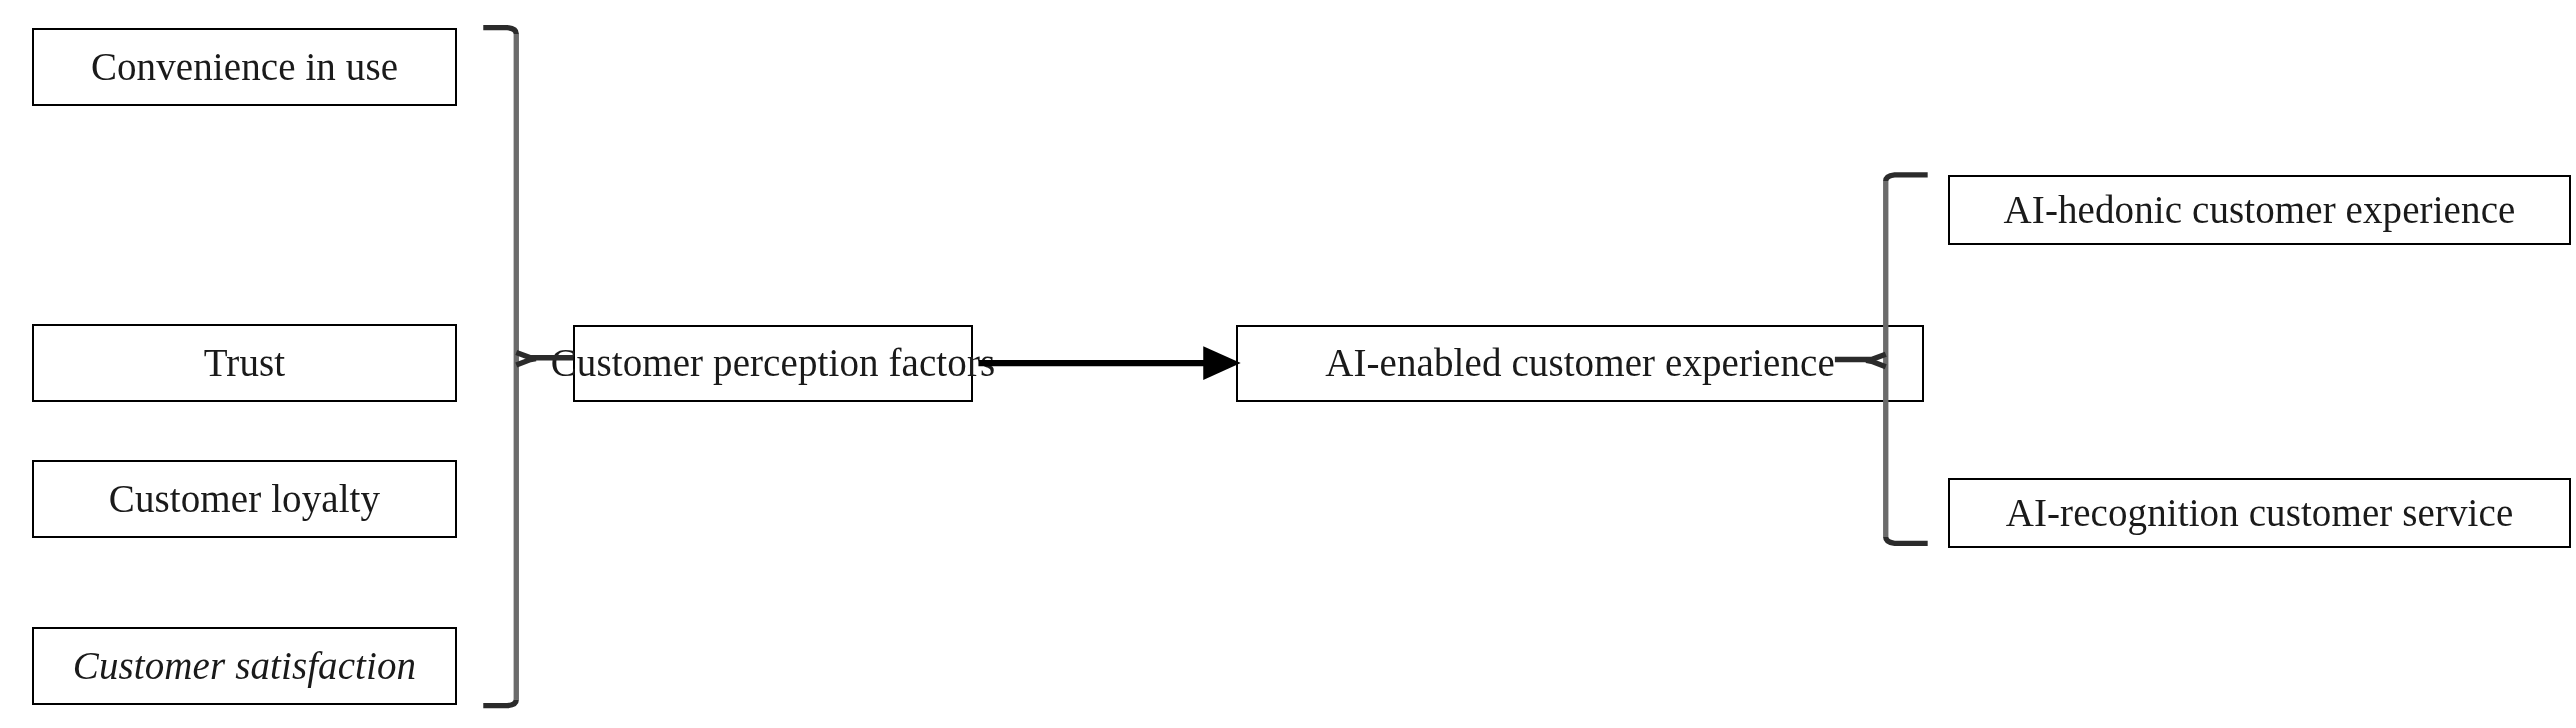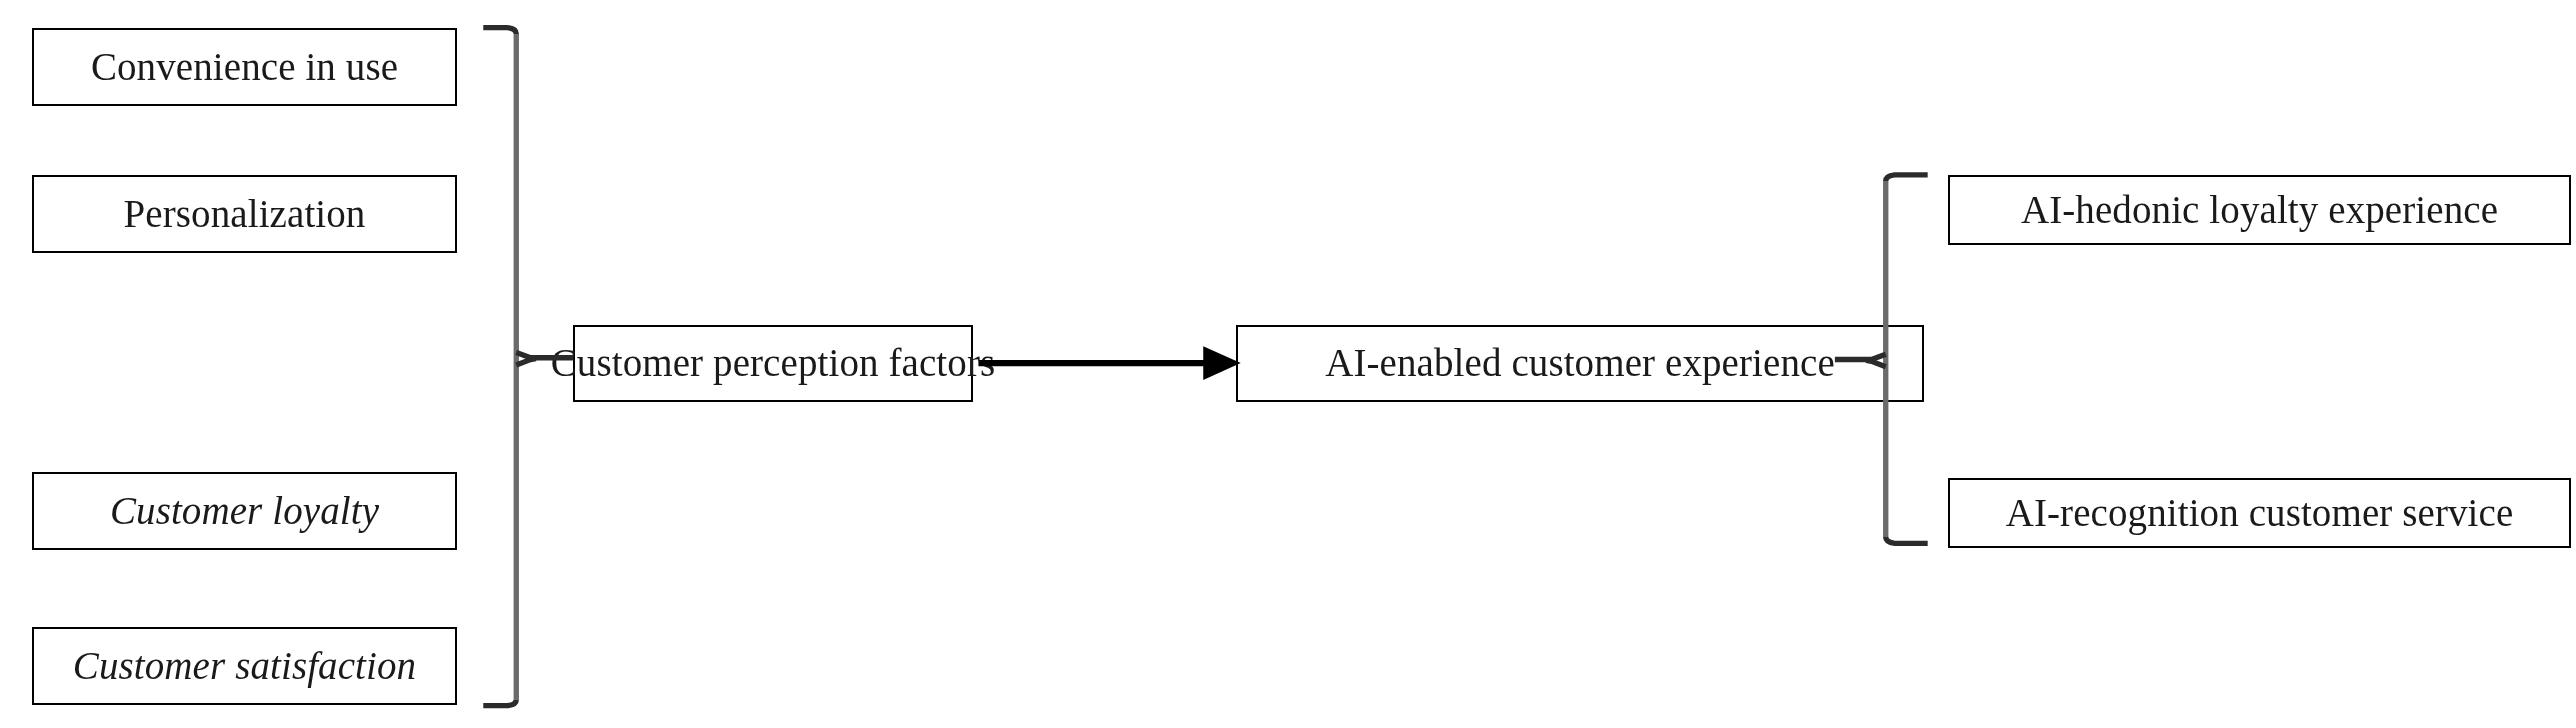--- a/index.html
+++ b/index.html
@@ -40,21 +40,21 @@
 
   
   .left-node {
     left: 32px;
     width: 425px;
     height: 78px;
   }
   #left-node-0 { top: 28px; }
   #left-node-1 { top: 175px; }
   #left-node-2 { top: 324px; }
-  #left-node-3 { top: 472px; font-style: italic; }
+  #left-node-3 { top: 460px; }
   #left-node-4 { top: 627px; font-style: italic; }
 
   
   #node-perception {
     left: 573px;
     top: 325px;
     width: 400px;
     height: 77px;
   }
   #node-ai-experience {
@@ -95,43 +95,43 @@
 </style>
 </head>
 <body>
 
 <div id="diagram-canvas">
 
   <div class="node-box left-node" id="left-node-0">
     <span>Convenience in use</span>
   </div>
 
-  <div class="node-box left-node" id="left-node-1">
-    <span>Personalization</span>
+
+  <div class="node-box left-node" id="left-node-2">
+    <span>Trust</span>
   </div>
-
 
   <div class="node-box left-node" id="left-node-3">
     <span>Customer loyalty</span>
   </div>
 
   <div class="node-box left-node" id="left-node-4">
     <span>Customer satisfaction</span>
   </div>
 
   <div class="node-box" id="node-perception">
     <span>Customer perception factors</span>
   </div>
 
   <div class="node-box" id="node-ai-experience">
     <span>AI-enabled customer experience</span>
   </div>
 
   <div class="node-box right-node" id="right-node-0">
-    <span>AI-hedonic loyalty experience</span>
+    <span>AI-hedonic customer experience</span>
   </div>
 
   <div class="node-box right-node" id="right-node-1">
     <span>AI-recognition customer service</span>
   </div>
 
   <svg id="bracket-layer" viewBox="0 0 2886 816" xmlns="http://www.w3.org/2000/svg">
 
     <g fill="none" stroke="#6b6b6b" stroke-width="6" stroke-linecap="butt">
 

